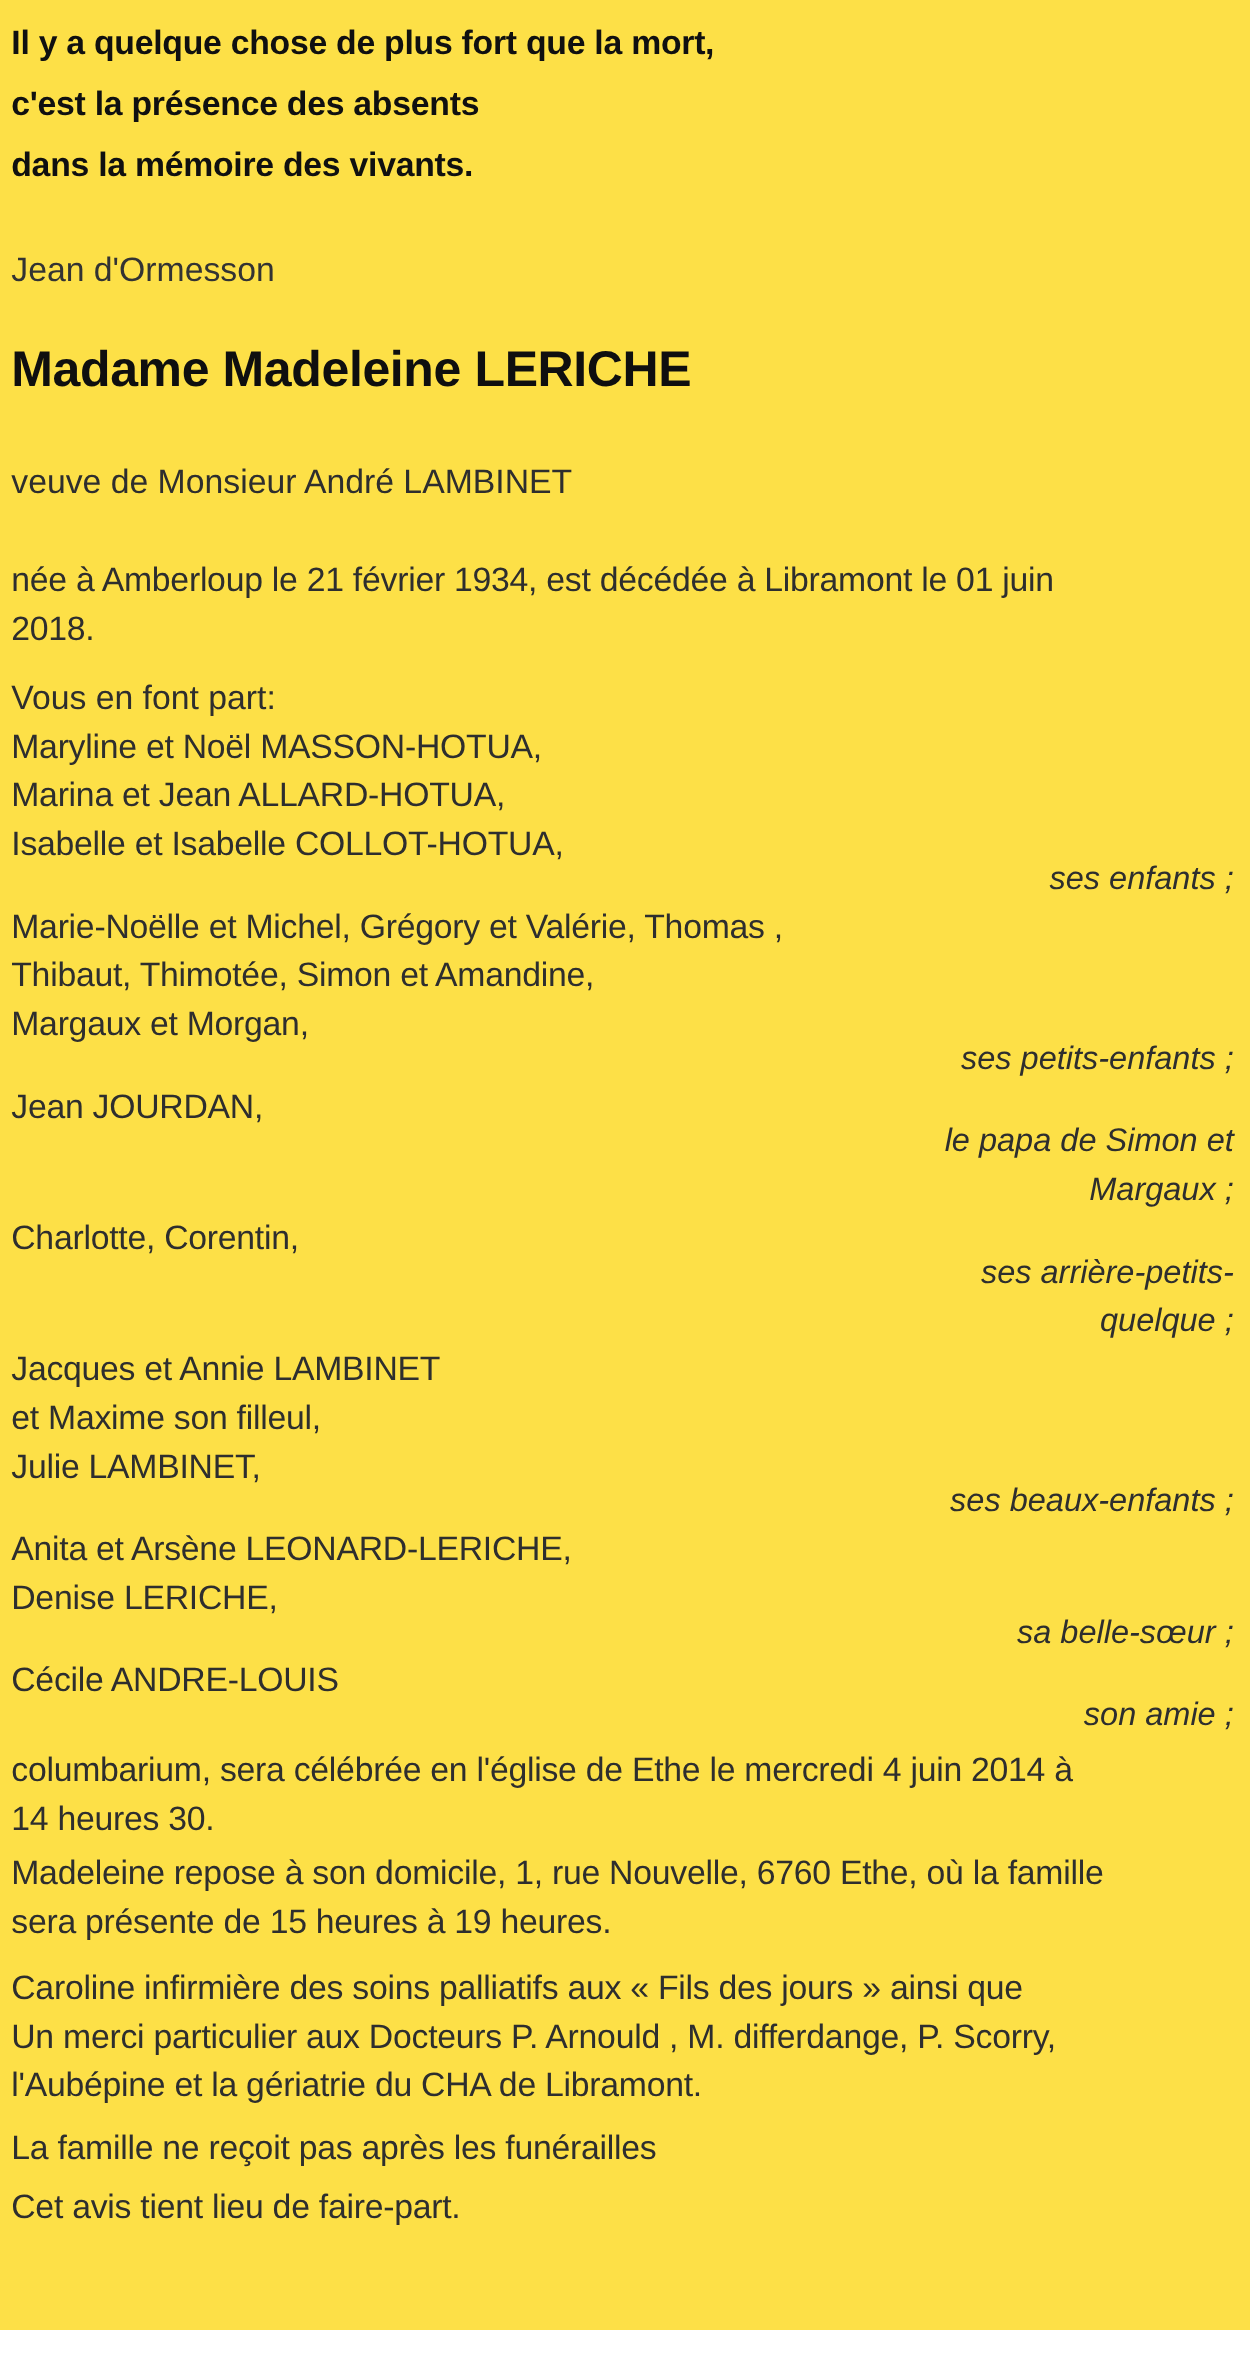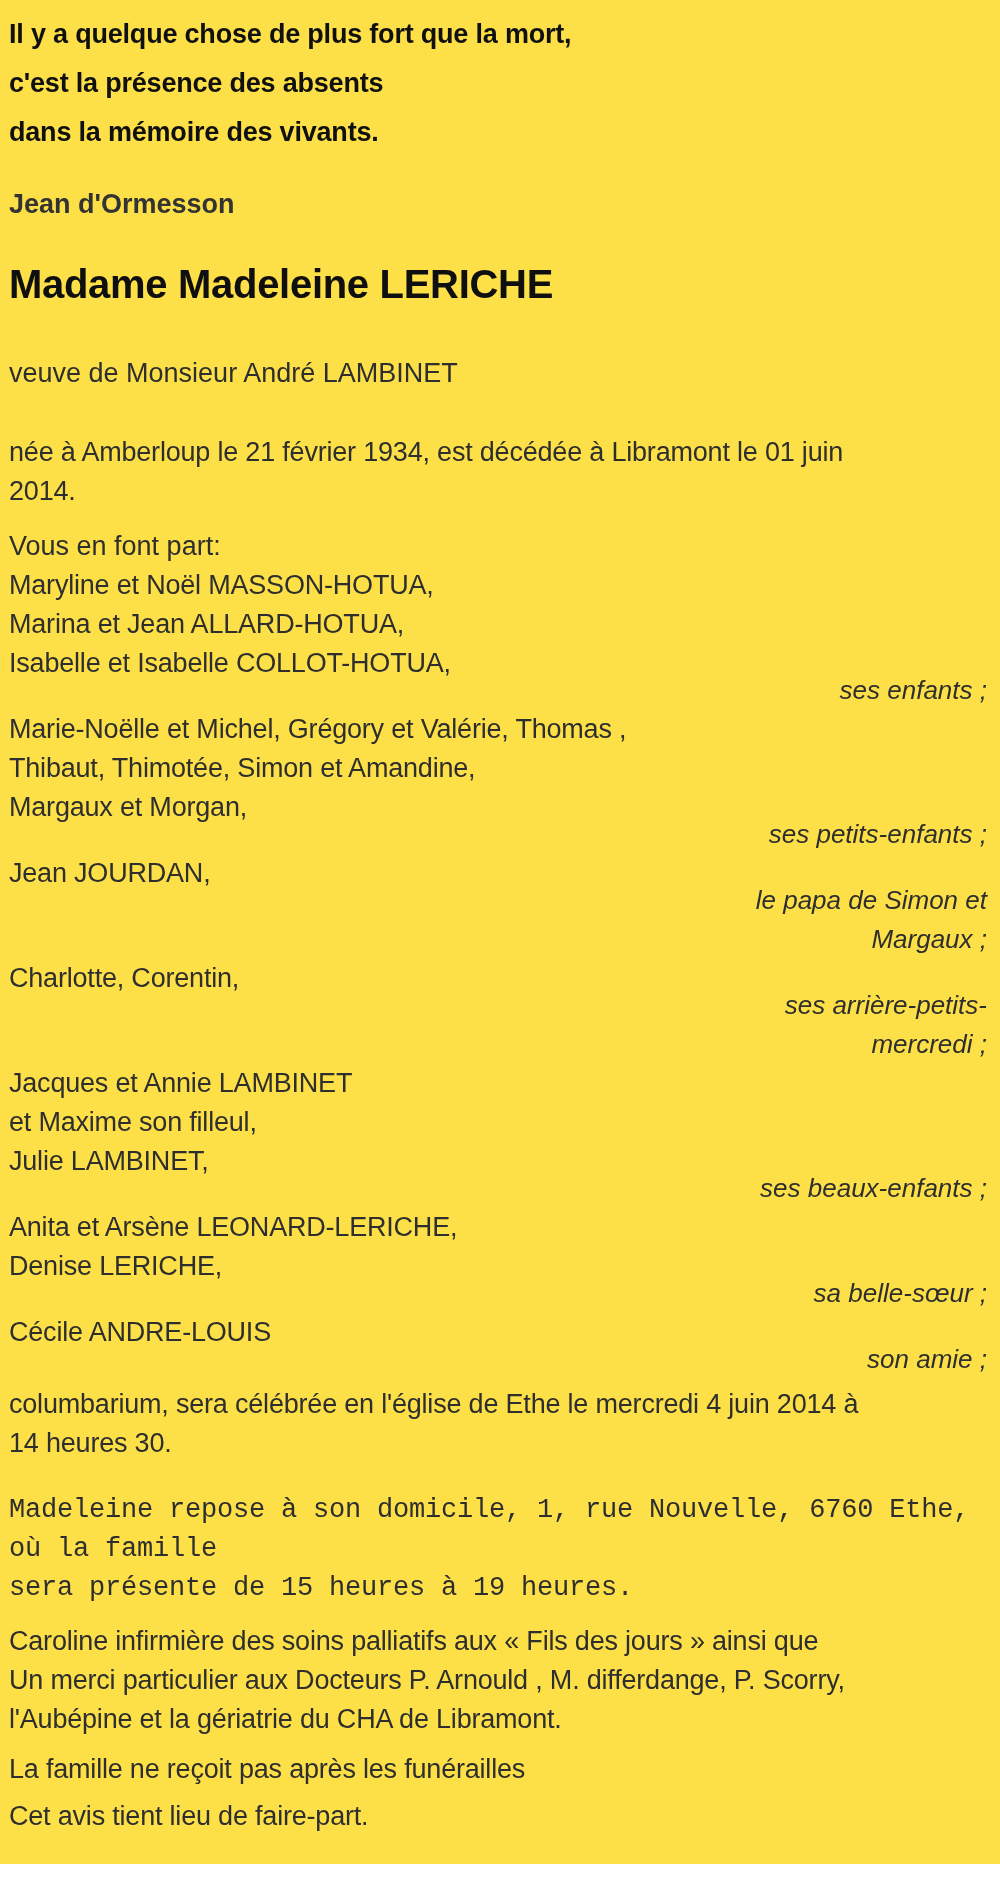--- a/index.html
+++ b/index.html
@@ -16,24 +16,23 @@
     overflow: hidden;
   }
   .quote-line {
     font-weight: 700;
     font-size: 27px;
     line-height: 49px;
     color: #101010;
     letter-spacing: -0.2px;
   }
   .author {
-    margin-top: 28px;
+    margin-top: 40px;
     line-height: 39px;
     color: #333333;
-    font-weight: bold;
   }
   .deceased-name {
     margin: 36px 0 0 0;
     font-size: 40px;
     line-height: 48px;
     font-weight: 700;
     color: #0f0f0f;
     letter-spacing: -0.3px;
   }
   .spouse { margin-top: 46px; line-height: 39px; }
@@ -42,21 +41,21 @@
   .line, .name-line { line-height: 39px; letter-spacing: -0.2px; }
   .relation { margin-top: -12px; }
   .relation-line {
     text-align: right;
     font-style: italic;
     font-size: 26px;
     line-height: 39px;
     color: #2e2e2e;
   }
   .para-0 { margin-top: 6px; }
-  .para-1 { margin-top: 28px; font-family: Liberation Mono, monospace; }
+  .para-1 { margin-top: 4px; }
   .para-2 { margin-top: 14px; }
   .para-3 { margin-top: 11px; }
   .para-4 { margin-top: 8px; }
 </style>
 </head>
 <body>
 
 <div class="page">
 
   <div class="quote">
@@ -66,21 +65,21 @@
   </div>
 
   <div class="author">Jean d'Ormesson</div>
 
   <h1 class="deceased-name">Madame Madeleine LERICHE</h1>
 
   <div class="spouse">veuve de Monsieur André LAMBINET</div>
 
   <div class="dates">
     <div class="line">née à Amberloup le 21 février 1934, est décédée à Libramont le 01 juin</div>
-    <div class="line">2014.</div>
+    <div class="line">2018.</div>
   </div>
 
   <div class="intro">Vous en font part:</div>
 
   <div class="groups">
       <div class="group">
         <div class="name-line">Maryline et Noël MASSON-HOTUA,</div>
         <div class="name-line">Marina et Jean ALLARD-HOTUA,</div>
         <div class="name-line">Isabelle et Isabelle COLLOT-HOTUA,</div>
         <div class="relation">
@@ -99,21 +98,21 @@
         <div class="name-line">Jean JOURDAN,</div>
         <div class="relation">
           <div class="relation-line">le papa de Simon et</div>
           <div class="relation-line">Margaux ;</div>
         </div>
       </div>
       <div class="group">
         <div class="name-line">Charlotte, Corentin,</div>
         <div class="relation">
           <div class="relation-line">ses arrière-petits-</div>
-          <div class="relation-line">mercredi ;</div>
+          <div class="relation-line">quelque ;</div>
         </div>
       </div>
       <div class="group">
         <div class="name-line">Jacques et Annie LAMBINET</div>
         <div class="name-line">et Maxime son filleul,</div>
         <div class="name-line">Julie LAMBINET,</div>
         <div class="relation">
           <div class="relation-line">ses beaux-enfants ;</div>
         </div>
       </div>

